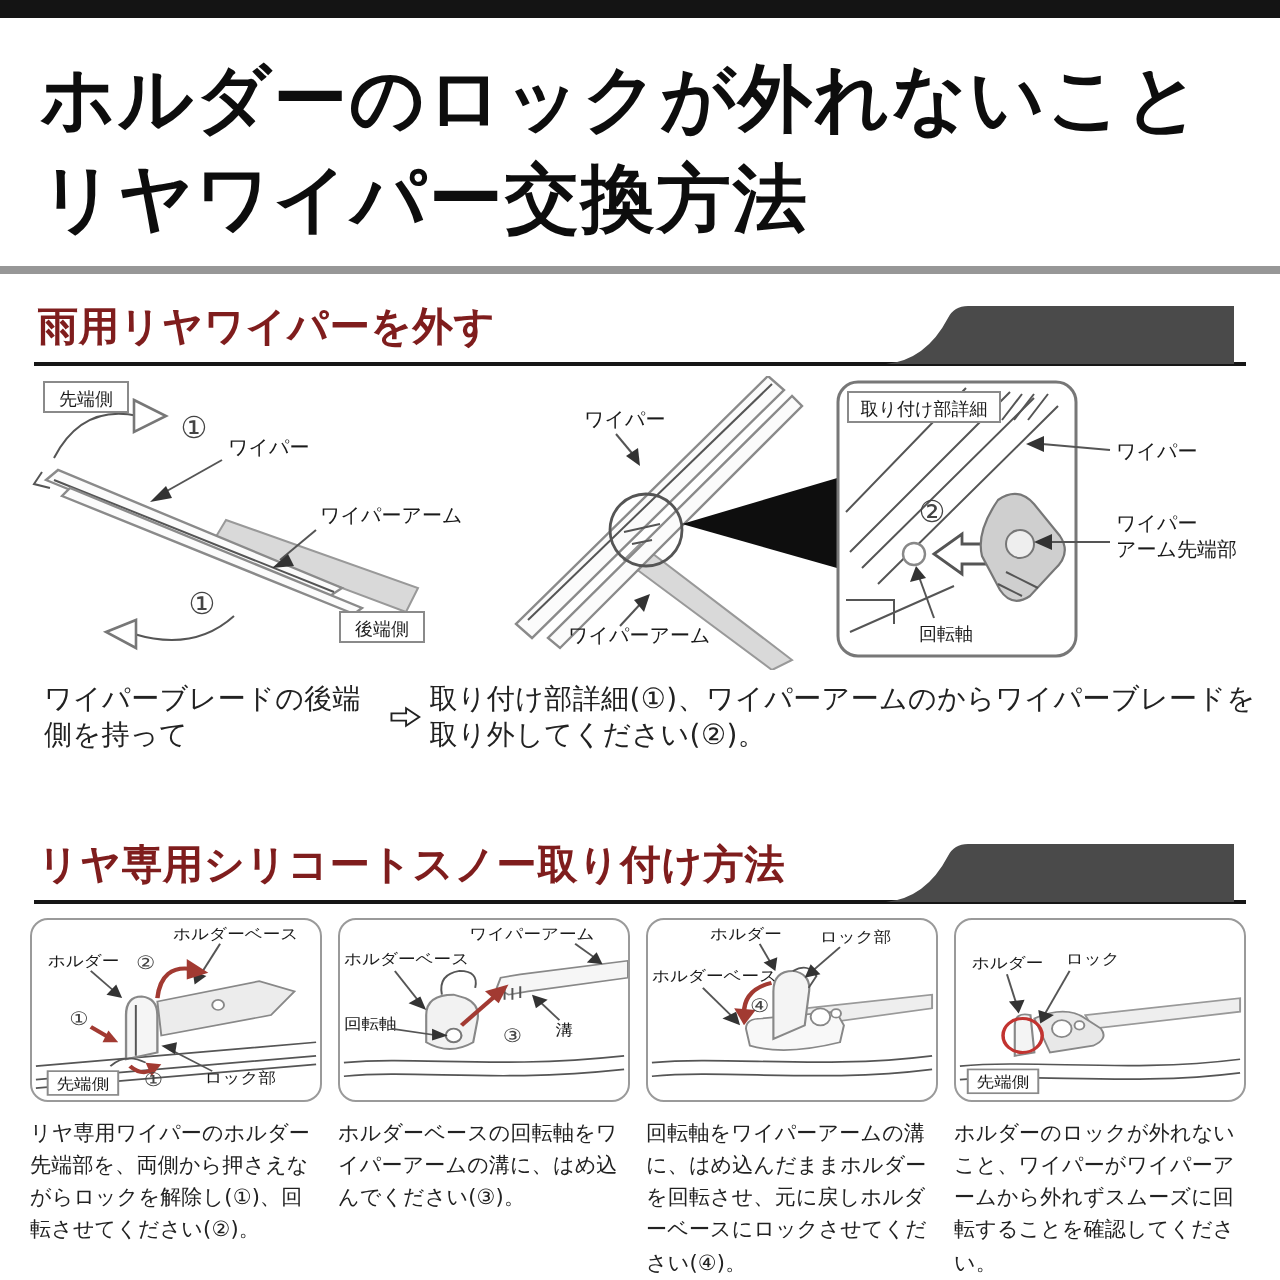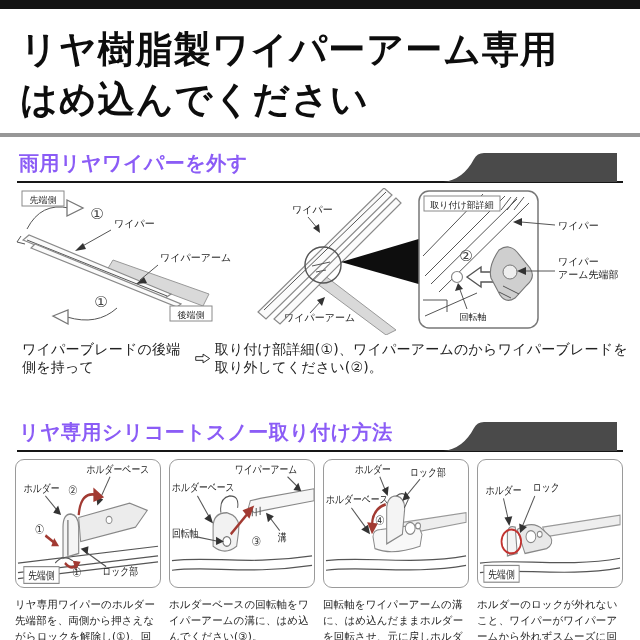--- a/index.html
+++ b/index.html
@@ -2,30 +2,30 @@
 <html><head>
 <meta charset="utf-8">
 <style>
   html,body{margin:0;padding:0;background:#fff;}
   .page{position:relative;width:640px;height:640px;overflow:hidden;background:#fff;
         font-family:"DejaVu Sans","Liberation Sans",sans-serif;color:#111;}
   .top-bar{width:640px;height:9px;background:#141414;}
   .title{margin:16px 0 0 20px;font-size:37px;font-weight:bold;line-height:1.36;letter-spacing:1px;color:#0d0d0d;}
   .title-rule{margin-top:7px;width:640px;height:4px;background:#979797;}
   .section-header{position:relative;margin:11px 17px 0 17px;height:33px;border-bottom:2.5px solid #161616;}
-  .section-header .section-title{position:absolute;left:2px;bottom:4px;font-size:20px;font-weight:bold;letter-spacing:0.5px;color:#8b5cf6;}
+  .section-header .section-title{position:absolute;left:2px;bottom:4px;font-size:20px;font-weight:bold;letter-spacing:0.5px;color:#7f1d1d;}
   .section-header .swoosh{position:absolute;right:0;bottom:-1px;width:180px;height:31px;}
   .diagrams1{position:relative;margin-top:5px;height:149px;}
   .diagrams1 svg{position:absolute;top:0;}
   .svg-left{left:13px;}
   .svg-mid{left:256px;}
   .svg-detail{left:417px;}
   .instruction{display:flex;align-items:center;gap:4px;margin:4px 0 0 22px;font-size:14px;color:#222;letter-spacing:0.2px;}
   .panels{display:flex;gap:8px;margin:7px 15px 0 15px;}
-  .panel{box-sizing:border-box;width:146px;height:129px;border:1.5px solid #9a9a9a;border-radius:9px;background:#fff;overflow:hidden;}
+  .panel{box-sizing:border-box;width:146px;height:92px;border:1.5px solid #9a9a9a;border-radius:9px;background:#fff;overflow:hidden;}
   .panel svg{display:block;width:100%;height:100%;}
   .captions{display:flex;gap:8px;margin:8px 15px 0 15px;}
   .caption{width:146px;font-size:10.5px;line-height:1.55;color:#222;letter-spacing:0.1px;}
   text{fill:#1a1a1a;}
   .lbl{font-size:10px;}
   .lbl-s{font-size:9px;}
   .step{font-size:15px;fill:#444;}
   .step-s{font-size:11px;fill:#444;}
   .ln{stroke:#555;stroke-width:1;fill:none;}
   .outline{stroke:#8a8a8a;stroke-width:1.2;fill:#fbfbfb;}
@@ -35,22 +35,22 @@
   .boxlbl{fill:#fff;stroke:#8a8a8a;stroke-width:1;}
 </style>
 </head>
 <body>
 
 <div class="page">
 
   <div class="top-bar"></div>
 
   <div class="title">
-    <span>リヤ樹脂製ワイパーアーム専用</span><br>
-    <span>はめ込んでください</span>
+    <span>ホルダーのロックが外れないこと</span><br>
+    <span>リヤワイパー交換方法</span>
   </div>
 
   <div class="title-rule"></div>
 
   <div class="section-header">
     <span class="section-title">雨用リヤワイパーを外す</span>
     <svg class="swoosh" viewBox="0 0 180 31" preserveAspectRatio="none">
       <path d="M0,31 Q20,29 31,8 Q34,2 41,2 L174,2 L174,31 Z" fill="#4a4a4a"></path>
     </svg>
   </div>

